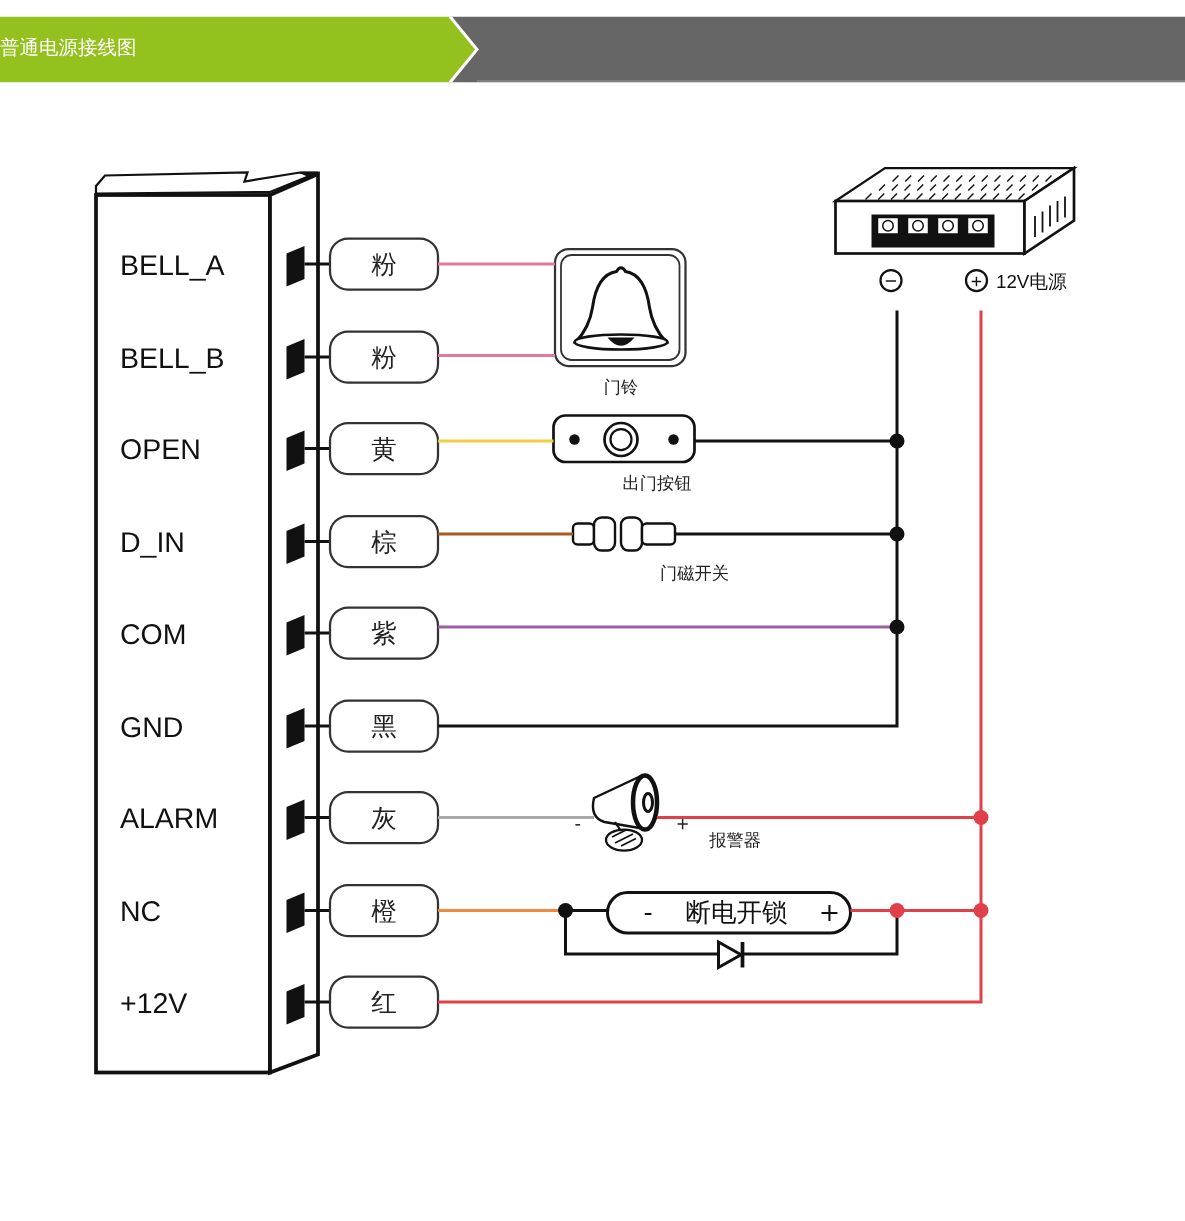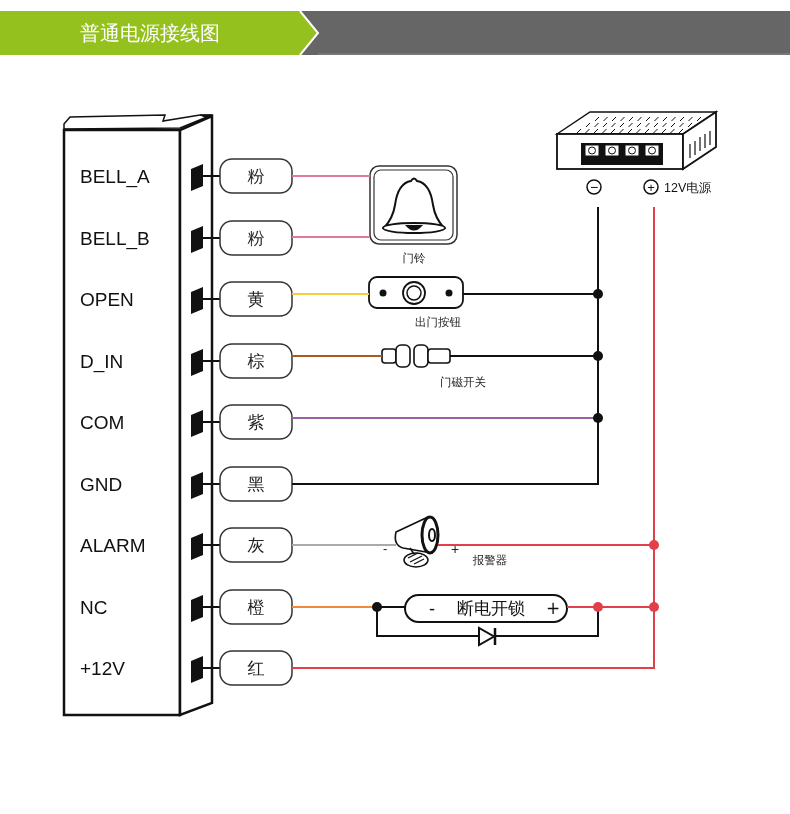--- a/index.html
+++ b/index.html
@@ -1,20 +1,20 @@
 <!DOCTYPE html>
 <html><head>
 <meta charset="utf-8">
 <style>
   html, body { margin: 0; padding: 0; background: #ffffff; }
   body { width: 790px; height: 814px; position: relative; overflow: hidden;
          font-family: "Liberation Sans", "DejaVu Sans", sans-serif; }
   #banner { position: absolute; left: 0; top: 11px; width: 790px; height: 44px; }
   #banner-title { position: absolute; left: 0; top: 11px; width: 300px; height: 44px;
-    line-height: 44px; text-align: center; color: #ffffff; font-size: 20px;
+    line-height: 44px; color: #ffffff; font-size: 13px;
     font-family: "DejaVu Sans", sans-serif; letter-spacing: 0px; }
   #diagram { position: absolute; left: 0; top: 0; width: 790px; height: 814px; }
   .pin-label { font-family: "Liberation Sans", sans-serif; font-size: 19px; fill: #111; }
   .tag-text { font-family: "DejaVu Sans", sans-serif; font-size: 17px; fill: #222; }
   .caption { font-family: "DejaVu Sans", sans-serif; font-size: 11.5px; fill: #222; }
   .lock-text { font-family: "DejaVu Sans", sans-serif; font-size: 17px; fill: #111; }
 </style>
 </head>
 <body>
 

